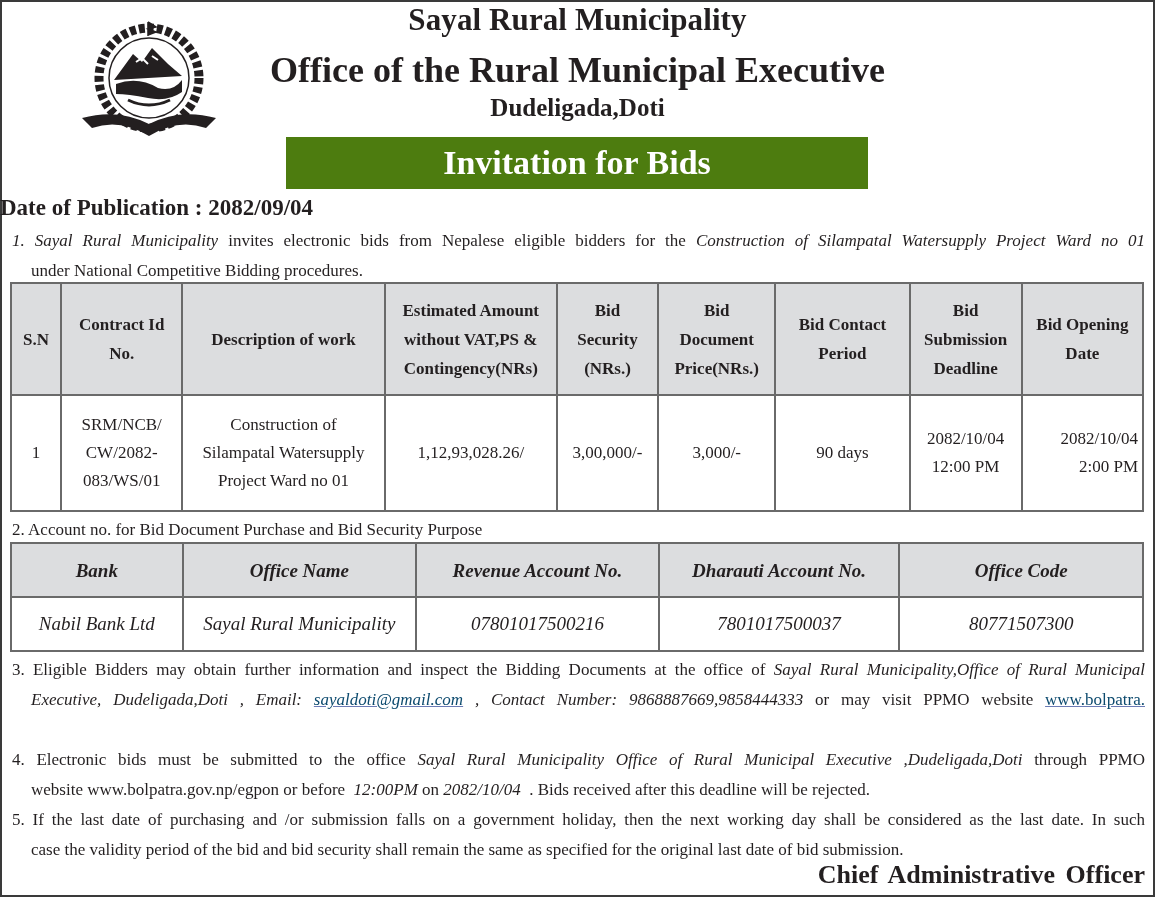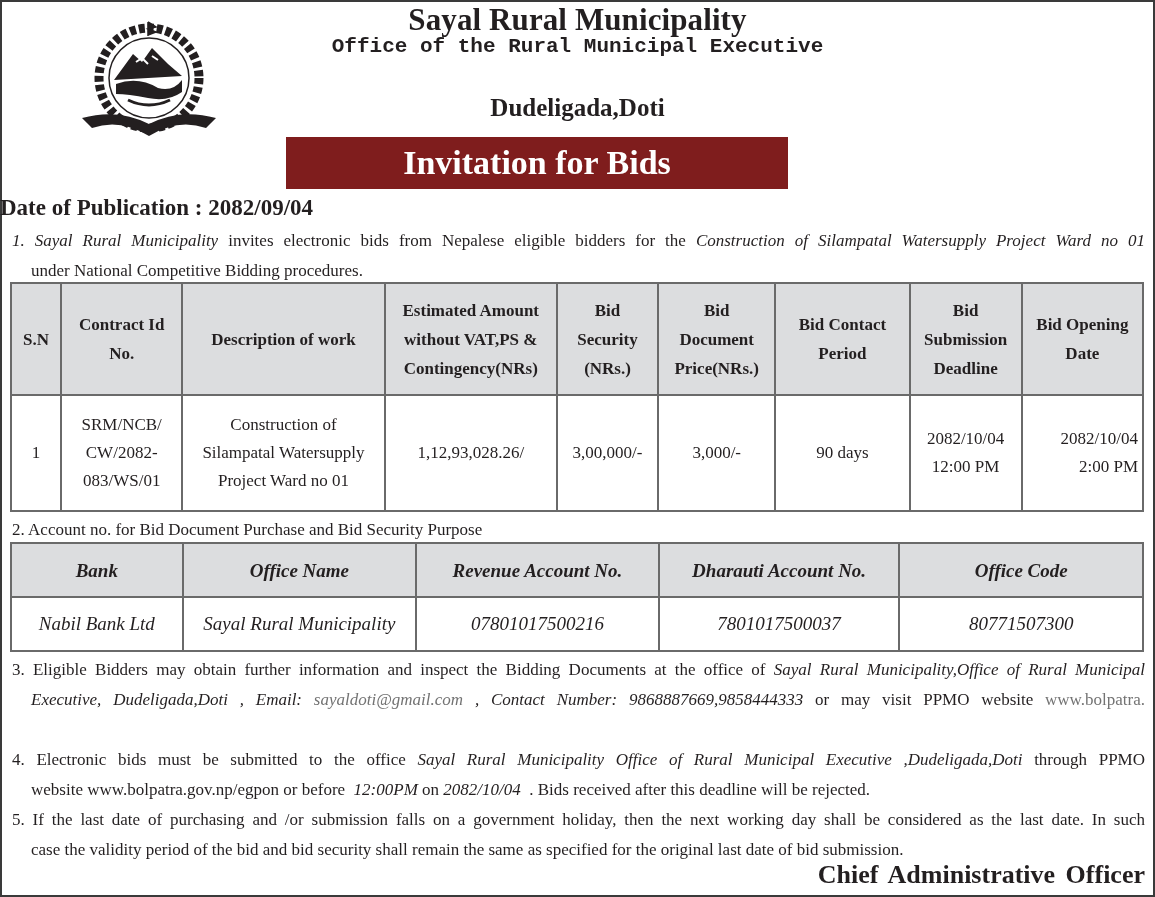--- a/index.html
+++ b/index.html
@@ -7,41 +7,41 @@
     width: 1155px; height: 897px; overflow: hidden; position: relative;
     font-family: "Liberation Serif", "DejaVu Serif", serif; color: #231f20;
   }
   .frame {
     position: absolute; left: 0; top: 0; width: 1151px; height: 893px;
     border: 2px solid #3a3a3a; box-sizing: content-box;
   }
   .emblem { position: absolute; left: 78px; top: 18px; width: 142px; height: 128px; }
   .h1 { position: absolute; left: 0; width: 1155px; text-align: center; font-weight: bold; }
   .t1 { top: 2px; font-size: 31px; letter-spacing: 0.1px; }
-  .t2 { top: 35px; font-size: 21px; font-family: Liberation Mono, monospace; }
+  .t2 { top: 49px; font-size: 36px; }
   .t3 { top: 94px; font-size: 25px; }
   .ifb {
-    position: absolute; left: 286px; top: 137px; width: 502px; height: 52px;
-    background: #7f1d1d; color: #fff; text-align: center; font-weight: bold;
+    position: absolute; left: 286px; top: 137px; width: 582px; height: 52px;
+    background: #4d7c0f; color: #fff; text-align: center; font-weight: bold;
     font-size: 34px; line-height: 52px;
   }
   .pubdate { position: absolute; left: 0; width: 1155px; top: 195px; text-align: left; font-weight: bold; font-size: 23px; }
   .para { position: absolute; left: 12px; width: 1133px; font-size: 17px; line-height: 30px; }
   .para i { font-style: italic; }
   .ind { padding-left: 19px; }
   .justify { text-align: justify; text-align-last: justify; }
   table { position: absolute; border-collapse: collapse; font-size: 17px; }
   th, td { border: 2px solid #6a6a6a; text-align: center; vertical-align: middle; padding: 0 4px; }
   th { background: #dcdddf; font-weight: bold; line-height: 29px; }
   td { line-height: 28px; }
   .t-bids { left: 10px; top: 282px; width: 1134px; }
   .t-bank { left: 10px; top: 542px; width: 1134px; font-style: italic; }
   .t-bank th { font-size: 19px; height: 52px; }
   .t-bank td { font-size: 19px; height: 52px; }
-  a.lnk { color: #737373; text-decoration-color: #6b7bb5; }
+  a.lnk { color: #0c4a6e; text-decoration: underline; text-decoration-color: #6b7bb5; }
   .sign { position: absolute; right: 10px; top: 860px; font-weight: bold; font-size: 26px; word-spacing: 4px; }
   .tr { text-align: right; }
 </style>
 </head>
 <body>
 
 <div class="frame"></div>
 
 <svg class="emblem" viewBox="0 0 142 128">
   <circle cx="71" cy="60" r="50" fill="none" stroke="#231f20" stroke-width="9" stroke-dasharray="6 3"></circle>

